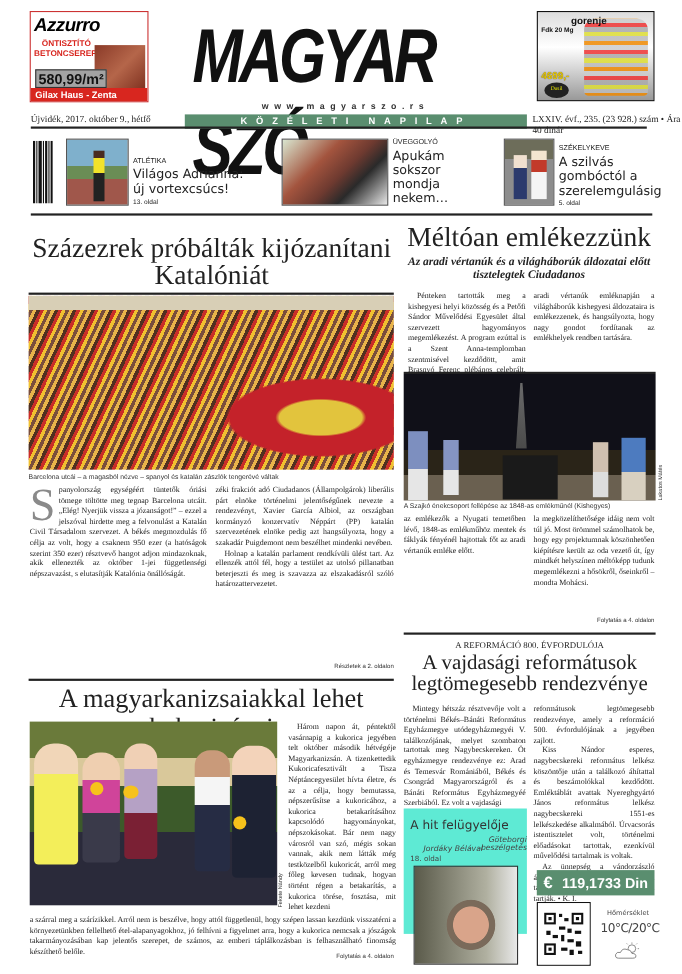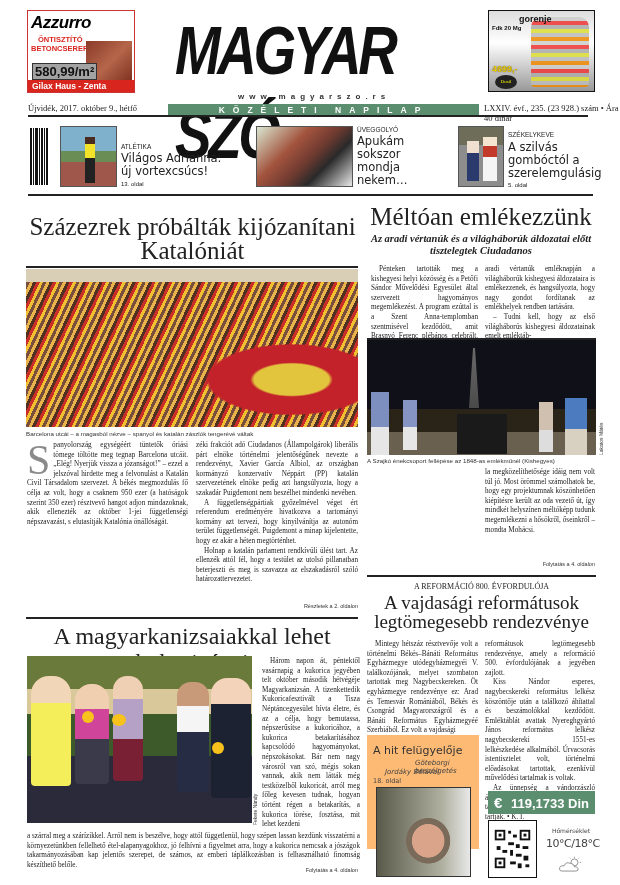--- a/index.html
+++ b/index.html
@@ -33,21 +33,21 @@
   .t-page{font-family:"Liberation Sans",sans-serif;font-size:6px;color:#222;}
   .rule{background:#222;height:1px;}
   
   .headline{font-family:"Liberation Serif",serif;color:#222;text-align:center;}
   .body-col{font-size:7.2px;line-height:9.6px;text-align:justify;color:#222;}
   .body-col p{text-indent:8px;}
   .caption{font-family:"Liberation Sans",sans-serif;font-size:6.2px;color:#333;}
   .cont{font-family:"Liberation Sans",sans-serif;font-size:5.5px;color:#333;text-align:right;}
   .photo-credit{font-family:"Liberation Sans",sans-serif;font-size:5px;color:#333;writing-mode:vertical-rl;transform:rotate(180deg);}
   .dropcap{float:left;font-size:42px;line-height:34px;color:#8a8a8a;margin-right:3px;margin-top:2px;}
-  .green-box{left:367px;top:735px;width:112px;height:114px;background:#fdba74;}
+  .green-box{left:367px;top:735px;width:112px;height:114px;background:#5eead4;text-align:right;}
   .euro-box{left:488px;top:791px;width:107px;height:23px;background:#5a8e6f;color:#fff;font-family:"Liberation Sans",sans-serif;font-size:13px;font-weight:bold;line-height:23px;padding-left:6px;}
   .qr{left:488px;top:820px;width:49px;height:58px;border:1px solid #111;background:#fff;}
 </style>
 </head>
 <body>
 
 <div class="abs ad-azzurro">
   <span class="brand">Azzurro</span>
   <span class="l1">ÖNTISZTÍTÓ</span>
   <span class="l2">BETONCSEREPEK</span>
@@ -113,21 +113,20 @@
   repeating-linear-gradient(115deg,#c92e28 0 3px,#f0c030 3px 6px,#7a4e3c 6px 9px,#e8b34a 9px 12px,#503020 12px 15px);">
 </div>
 <div class="abs caption" style="left:26px;top:430px;width:330px;">Barcelona utcái – a magasból nézve – spanyol és katalán zászlók tengerévé váltak</div>
 
 <div class="abs body-col" style="left:27px;top:441px;width:161px;">
   <span class="dropcap">S</span>
   <p style="text-indent:0">panyolország egységéért tüntetők óriási tömege töltötte meg tegnap Barcelona utcáit. „Elég! Nyerjük vissza a józanságot!” – ezzel a jelszóval hirdette meg a felvonulást a Katalán Civil Társadalom szervezet. A békés megmozdulás fő célja az volt, hogy a csaknem 950 ezer (a hatóságok szerint 350 ezer) résztvevő hangot adjon mindazoknak, akik ellenezték az október 1-jei függetlenségi népszavazást, s elutasítják Katalónia önállóságát.</p>
 </div>
 <div class="abs body-col" style="left:196px;top:441px;width:162px;">
   <p style="text-indent:0">zéki frakciót adó Ciudadanos (Állampolgárok) liberális párt elnöke történelmi jelentőségűnek nevezte a rendezvényt, Xavier García Albiol, az országban kormányzó konzervatív Néppárt (PP) katalán szervezetének elnöke pedig azt hangsúlyozta, hogy a szakadár Puigdemont nem beszélhet mindenki nevében.</p>
-  <p>A függetlenségpártiak győzelmével véget ért referendum eredményére hivatkozva a tartományi kormány azt tervezi, hogy kinyilvánítja az autonóm terület függetlenségét. Puigdemont a minap kijelentette, hogy ez akár a héten megtörténhet.</p>
   <p>Holnap a katalán parlament rendkívüli ülést tart. Az ellenzék attól fél, hogy a testület az utolsó pillanatban beterjeszti és meg is szavazza az elszakadásról szóló határozattervezetet.</p>
 </div>
 <div class="abs cont" style="left:250px;top:603px;width:108px;">Részletek a 2. oldalon</div>
 <div class="abs rule" style="left:26px;top:617px;width:332px;height:1.5px;"></div>
 
 <div class="abs headline" style="left:22px;top:623px;width:340px;font-size:24px;line-height:26px;">A magyarkanizsaiakkal lehet kukoricázni</div>
 <div class="abs" style="left:27px;top:656px;width:225px;height:167px;background:linear-gradient(#6a7a3a 0 20%,#d9c89a 20% 35%,#3c5a2a 35% 60%,#2a2a3a 60%);overflow:hidden;">
   <div style="position:absolute;left:4px;top:20px;width:40px;height:110px;border-radius:18px 18px 4px 4px;background:linear-gradient(#f1d6b8 0 25%,#f3ee5a 25%);"></div>
   <div style="position:absolute;left:48px;top:28px;width:34px;height:100px;border-radius:16px 16px 4px 4px;background:linear-gradient(#efcfb0 0 25%,#d0449a 25% 55%,#3a3a4a 55%);"></div>
   <div style="position:absolute;left:86px;top:20px;width:30px;height:105px;border-radius:14px 14px 4px 4px;background:linear-gradient(#f0d0b5 0 22%,#b5a1c5 22% 60%,#7a2034 60%);"></div>
@@ -146,34 +145,34 @@
 </div>
 <div class="abs cont" style="left:250px;top:867px;width:108px;">Folytatás a 4. oldalon</div>
 
 <div class="abs headline" style="left:367px;top:203px;width:228px;font-size:25px;line-height:28px;">Méltóan emlékezzünk</div>
 <div class="abs headline" style="left:367px;top:233px;width:228px;font-size:10.5px;line-height:12px;font-style:italic;font-weight:bold;">Az aradi vértanúk és a világháborúk áldozatai előtt tisztelegtek Ciudadanos</div>
 <div class="abs body-col" style="left:371px;top:265px;width:107px;">
   <p>Pénteken tartották meg a kishegyesi helyi közösség és a Petőfi Sándor Művelődési Egyesület által szervezett hagyományos megemlékezést. A program ezúttal is a Szent Anna-templomban szentmisével kezdődött, amit Brasnyó Ferenc plébános celebrált. A mise után</p>
 </div>
 <div class="abs body-col" style="left:485px;top:265px;width:110px;">
   <p style="text-indent:0">aradi vértanúk emléknapján a világháborúk kishegyesi áldozataira is emlékezzenek, és hangsúlyozta, hogy nagy gondot fordítanak az emlékhelyek rendben tartására.</p>
-  <p>– Tudni kell, hogy az első világháborús kishegyesi áldozatainak emelt emléktáb-</p>
 </div>
 <div class="abs rule" style="left:367px;top:338px;width:229px;height:1.5px;"></div>
 <div class="abs" style="left:367px;top:340px;width:229px;height:115px;background:linear-gradient(#101018 0 60%,#2a2418 60% 80%,#6a6050 80%);overflow:hidden;">
   <div style="position:absolute;left:102px;top:8px;width:10px;height:60px;background:linear-gradient(#6a6a6a,#4a4a4a);clip-path:polygon(40% 0,60% 0,100% 100%,0 100%);"></div>
   <div style="position:absolute;left:4px;top:52px;width:18px;height:63px;background:linear-gradient(#7d8fbf 0 55%,#e6e6e6 55%);"></div>
   <div style="position:absolute;left:36px;top:60px;width:14px;height:50px;background:linear-gradient(#8594c2 0 55%,#e6e6e6 55%);"></div>
   <div style="position:absolute;left:90px;top:74px;width:50px;height:40px;background:#1a1a1a;"></div>
   <div style="position:absolute;left:172px;top:62px;width:14px;height:50px;background:linear-gradient(#d0c0b0 0 55%,#ddd 55%);"></div>
   <div style="position:absolute;left:198px;top:58px;width:22px;height:57px;background:linear-gradient(#4d7bbf 0 55%,#d8d0c0 55%);"></div>
 </div>
 <div class="abs photo-credit" style="left:598px;top:420px;height:35px;">Lakatos Mátés</div>
 <div class="abs caption" style="left:367px;top:457px;width:230px;">A Szajkó énekcsoport fellépése az 1848-as emlékműnél (Kishegyes)</div>
 <div class="abs body-col" style="left:367px;top:468px;width:111px;">
+  <p style="text-indent:0">az emlékezők a Nyugati temetőben lévő, 1848-as emlékműhöz mentek és fáklyák fényénél hajtottak főt az aradi vértanúk emléke előtt.</p>
 </div>
 <div class="abs body-col" style="left:485px;top:468px;width:110px;">
   <p style="text-indent:0">la megközelíthetősége idáig nem volt túl jó. Most örömmel számolhatok be, hogy egy projektumnak köszönhetően kiépítésre került az oda vezető út, így mindkét helyszínen méltóképp tudunk megemlékezni a hősökről, őseinkről – mondta Mohácsi.</p>
 </div>
 <div class="abs cont" style="left:485px;top:561px;width:110px;">Folytatás a 4. oldalon</div>
 <div class="abs rule" style="left:367px;top:575px;width:229px;height:1.5px;"></div>
 
 <div class="abs headline" style="left:367px;top:582px;width:229px;font-size:8px;">A REFORMÁCIÓ 800. ÉVFORDULÓJA</div>
 <div class="abs headline" style="left:367px;top:593px;width:229px;font-size:19px;line-height:19px;">A vajdasági reformátusok legtömegesebb rendezvénye</div>
 <div class="abs body-col" style="left:367px;top:640px;width:111px;">
@@ -224,21 +223,21 @@
       <rect x="8" y="40" width="7" height="7"></rect>
     </g>
   <g fill="#111">
       <rect x="10" y="13" width="3" height="3"></rect>
       <rect x="36" y="13" width="3" height="3"></rect>
       <rect x="10" y="42" width="3" height="3"></rect>
     </g>
 </svg>
 
 <div class="abs" style="left:546px;top:827px;width:50px;text-align:center;font-family:'DejaVu Sans',sans-serif;font-size:6px;color:#444;">Hőmérséklet</div>
-<div class="abs" style="left:546px;top:837px;width:50px;text-align:center;font-family:'DejaVu Sans',sans-serif;font-size:11px;color:#444;letter-spacing:-0.5px;">10°C/18°C</div>
+<div class="abs" style="left:546px;top:837px;width:50px;text-align:center;font-family:'DejaVu Sans',sans-serif;font-size:11px;color:#444;letter-spacing:-0.5px;">10°C/20°C</div>
 <svg class="abs" viewBox="0 0 30 20" style="left:558px;top:856px;width:26px;height:18px;">
   <circle cx="19" cy="7" r="4" fill="none" stroke="#666" stroke-width="0.8"></circle>
   <g stroke="#666" stroke-width="0.7">
       <line x1="19" y1="0.5" x2="19" y2="2"></line>
       <line x1="25" y1="7" x2="26.5" y2="7"></line>
       <line x1="23.5" y1="2.5" x2="24.5" y2="1.5"></line>
       <line x1="14.5" y1="2.5" x2="13.5" y2="1.5"></line>
     </g>
   <path d="M5 17 Q1 17 2 13 Q3 10 7 11 Q9 6 14 8 Q18 8 19 12 Q24 12 23 16 Q22 17 20 17 Z" fill="#fff" stroke="#666" stroke-width="0.8"></path>
 </svg>

